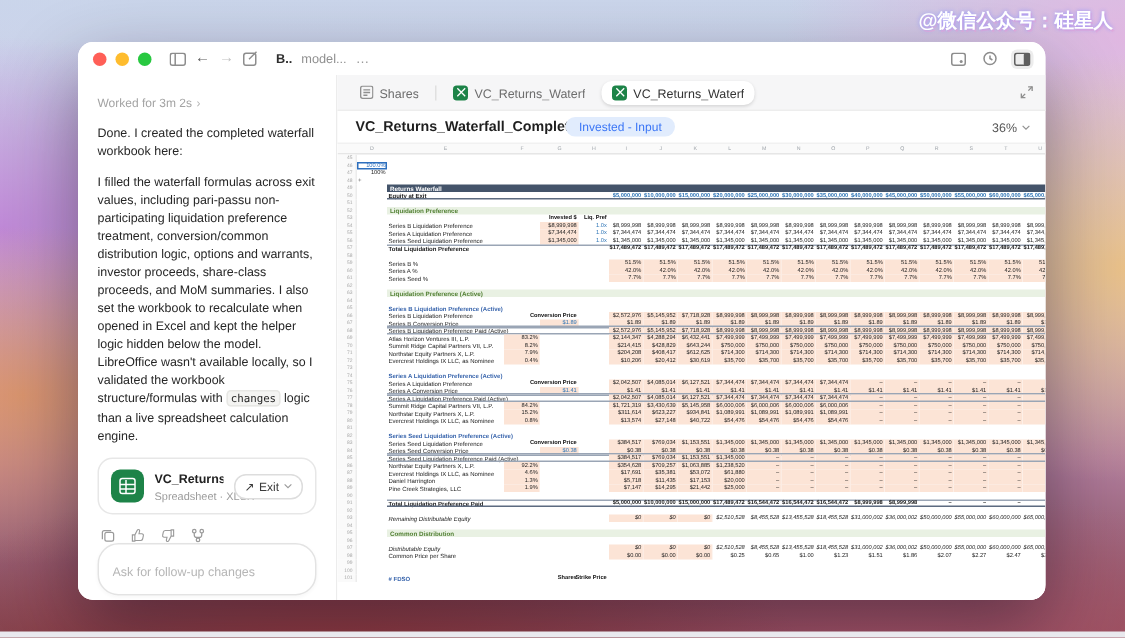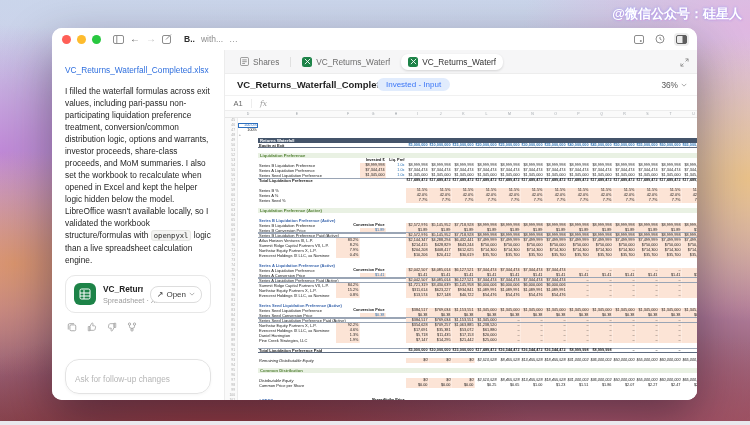--- a/index.html
+++ b/index.html
@@ -126,21 +126,21 @@
     </span>
     <span class="tb-ic tb-arrow">←</span>
     <span class="tb-ic tb-arrow dis">→</span>
     <span class="tb-ic">
       <svg class="icsvg" width="10" height="10" viewBox="0 0 10 10">
           <rect x="0.5" y="1.5" width="8" height="8" rx="1.5" fill="none" stroke="#8d8d8d"></rect>
           <line x1="4" y1="5.5" x2="9" y2="0.5" stroke="#8d8d8d"></line>
         </svg>
     </span>
     <span class="tb-title">B..</span>
-    <span class="tb-sub">with...</span>
+    <span class="tb-sub">model...</span>
     <span class="tb-dots">…</span>
     <span class="tb-right">
       <span class="tb-ic tb-btn">
         <svg class="icsvg" width="10" height="9" viewBox="0 0 10 9">
             <rect x="0.5" y="0.5" width="9" height="8" rx="1.5" fill="none" stroke="#8d8d8d"></rect>
             <circle cx="6.8" cy="6" r="1" fill="#8d8d8d"></circle>
           </svg>
       </span>
       <span class="tb-ic tb-btn">
         <svg class="icsvg" width="10" height="10" viewBox="0 0 10 10">
@@ -153,43 +153,47 @@
             <rect x="0.5" y="0.5" width="10" height="8" rx="1.5" fill="none" stroke="#5e5e5e"></rect>
             <rect x="6.5" y="0.5" width="4" height="8" rx="1" fill="#5e5e5e"></rect>
           </svg>
       </span>
     </span>
   </div>
 
   <div class="content">
 
     <div class="chat">
-      <div class="filelink">VC_Returns_Waterfall_Completed.xlsx</div>
+      <div class="worked">
+        <span>Worked for 3m 2s</span>
+          <span class="chev">›</span>
+      </div>
+      <div class="msg">Done. I created the completed waterfall workbook here:</div>
       <div class="msg">
         <span>I filled the waterfall formulas across exit values, including pari-passu non-participating liquidation preference treatment, conversion/common distribution logic, options and warrants, investor proceeds, share-class proceeds, and MoM summaries. I also set the workbook to recalculate when opened in Excel and kept the helper logic hidden below the model. LibreOffice wasn't available locally, so I validated the workbook structure/formulas with</span>
-        <span class="codespan">openpyxl</span>
+        <span class="codespan">changes</span>
         <span>logic than a live spreadsheet calculation engine.</span>
       </div>
 
       <div class="filecard">
         <span class="xlsx-ic">
           <svg width="12" height="12" viewBox="0 0 12 12">
               <rect x="1" y="1" width="10" height="10" rx="1.5" fill="none" stroke="#fff" stroke-width="1"></rect>
               <line x1="1" y1="5" x2="11" y2="5" stroke="#fff"></line>
               <line x1="1" y1="8" x2="11" y2="8" stroke="#fff"></line>
               <line x1="5" y1="2" x2="5" y2="11" stroke="#fff"></line>
             </svg>
         </span>
         <span class="fc-meta">
           <div class="fc-name">VC_Returns_Waterf...</div>
           <div class="fc-sub">Spreadsheet · XLSX</div>
         </span>
         <span class="open-btn">
           <span>↗</span>
-          <span>Open</span>
+          <span>Exit</span>
           <svg width="6" height="4" viewBox="0 0 8 5">
               <polyline points="1,1 4,4 7,1" fill="none" stroke="#9a9a9a"></polyline>
             </svg>
         </span>
       </div>
 
       <div class="actions">
         <svg width="10" height="10" viewBox="0 0 12 12">
             <rect x="3.5" y="3.5" width="7" height="7" rx="1.5" fill="none" stroke="currentColor"></rect>
             <path d="M8.5 2H3A1.5 1.5 0 0 0 1.5 3.5V9" fill="none" stroke="currentColor"></path>
@@ -260,24 +264,20 @@
         <span class="fname">VC_Returns_Waterfall_Completed</span>
         <span class="ftype">XLSX</span>
         <span class="sheetpill">Invested - Input</span>
         <span class="zoomctl">
           <span>36%</span>
           <svg width="6" height="4" viewBox="0 0 8 5">
               <polyline points="1,1 4,4 7,1" fill="none" stroke="#8f8f8f"></polyline>
             </svg>
         </span>
       </div>
-      <div class="formulabar">
-        <span class="namebox">A1</span>
-        <span class="fx">fx</span>
-      </div>
       <div class="sheet" id="sheet">
           <div class="shdr">
             <div class="chc" style="width:13px"></div>
             <div class="chc" style="width:20px">D</div>
             <div class="chc" style="width:78px">E</div>
             <div class="chc" style="width:24px">F</div>
             <div class="chc" style="width:26px">G</div>
             <div class="chc" style="width:20px">H</div>
             <div class="chc" style="width:23px">I</div>
             <div class="chc" style="width:23px">J</div>

